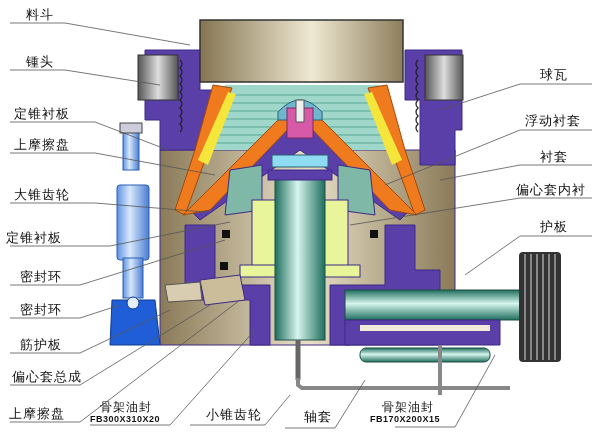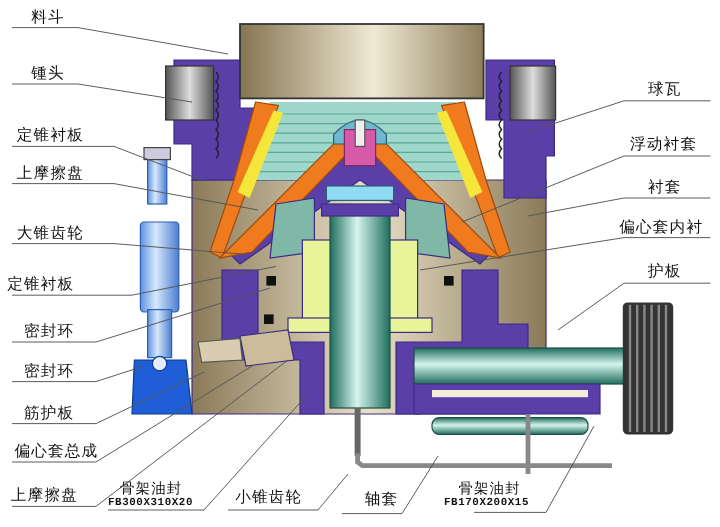--- a/index.html
+++ b/index.html
@@ -1,20 +1,20 @@
 <!DOCTYPE html>
 <html><head>
 <meta charset="utf-8">
 <style>
   html, body { margin:0; padding:0; background:#ffffff; }
   body { width:600px; height:439px; position:relative; overflow:hidden; font-family:"DejaVu Sans", sans-serif; }
   #stage { position:absolute; left:0; top:0; width:600px; height:308px; }
   .lbl { position:absolute; font-size:13px; color:#111; white-space:nowrap; line-height:14px; letter-spacing:1px; }
   .lbl.small { font-size:12px;text-align:right; }
-  .code { position:absolute; font-family:Liberation Mono, monospace; font-size:9px; color:#111; font-weight:bold; letter-spacing:0.5px; white-space:nowrap; }
+  .code { position:absolute; font-family:Liberation Sans, sans-serif; font-size:9px; color:#111; font-weight:bold; letter-spacing:0.5px; white-space:nowrap; }
 </style>
 </head>
 <body>
 
 <div id="stage">
 <svg width="600" height="439" viewBox="0 0 600 439">
   <defs>
     <linearGradient id="gBronze" x1="0" x2="1" y1="0" y2="0">
       <stop offset="0" stop-color="#8a7a58"></stop>
           <stop offset="0.5" stop-color="#e9e0c8"></stop>
@@ -181,21 +181,21 @@
   <span class="lbl" style="left:6px;top:231px">定锥衬板</span>
   <span class="lbl" style="left:20px;top:270px">密封环</span>
   <span class="lbl" style="left:20px;top:303px">密封环</span>
   <span class="lbl" style="left:20px;top:338px">筋护板</span>
   <span class="lbl" style="left:12px;top:370px">偏心套总成</span>
   <span class="lbl" style="left:9px;top:407px">上摩擦盘</span>
 
   
   <span class="lbl small" style="left:100px;top:400px">骨架油封</span>
   <span class="code" style="left:90px;top:414px">FB300X310X20</span>
-  <span class="lbl" style="left:196px;top:408px">小锥齿轮</span>
+  <span class="lbl" style="left:206px;top:408px">小锥齿轮</span>
   <span class="lbl" style="left:304px;top:410px">轴套</span>
   <span class="lbl small" style="left:382px;top:400px">骨架油封</span>
   <span class="code" style="left:370px;top:414px">FB170X200X15</span>
 
   
   <span class="lbl" style="left:540px;top:68px">球瓦</span>
   <span class="lbl" style="left:525px;top:114px">浮动衬套</span>
   <span class="lbl" style="left:540px;top:150px">衬套</span>
   <span class="lbl" style="left:516px;top:183px">偏心套内衬</span>
   <span class="lbl" style="left:540px;top:220px">护板</span>

